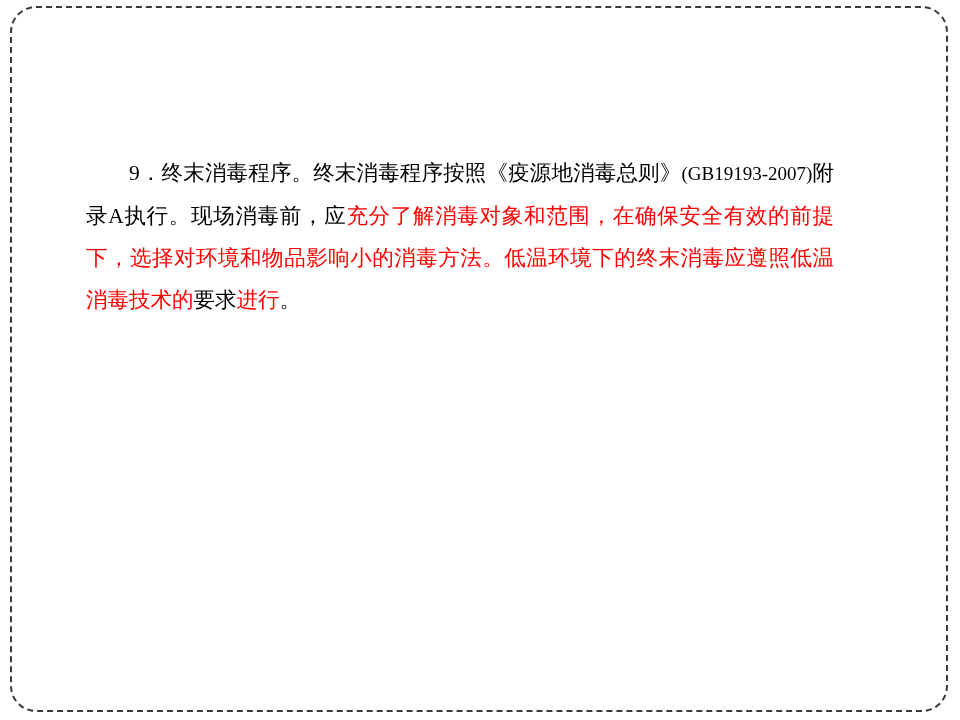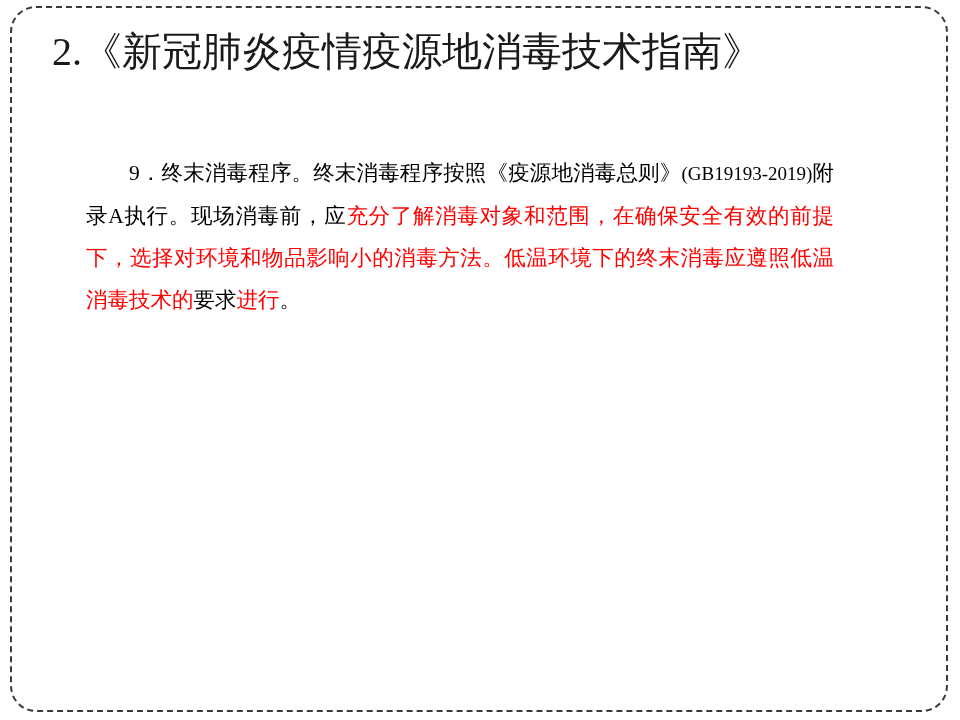--- a/index.html
+++ b/index.html
@@ -68,19 +68,18 @@
     font-size: 19px;
   }
 </style>
 </head>
 <body>
 
 <div class="slide">
 
   <div class="slide-frame"></div>
 
-  <div class="title">2.《新冠肺炎疫情疫源地消毒技术指南》</div>
 
   <div class="body-block">
-    <p><span>9．终末消毒程序。终末消毒程序按照《疫源地消毒总则》</span><span class="latin">(GB19193-2019)</span><span>附录A执行。现场消毒前，应</span><span class="red">充分了解消毒对象和范围，在确保安全有效的前提下，选择对环境和物品影响小的消毒方法。低温环境下的终末消毒应遵照低温消毒技术的</span><span>要求</span><span class="red">进行</span><span>。</span></p>
+    <p><span>9．终末消毒程序。终末消毒程序按照《疫源地消毒总则》</span><span class="latin">(GB19193-2007)</span><span>附录A执行。现场消毒前，应</span><span class="red">充分了解消毒对象和范围，在确保安全有效的前提下，选择对环境和物品影响小的消毒方法。低温环境下的终末消毒应遵照低温消毒技术的</span><span>要求</span><span class="red">进行</span><span>。</span></p>
   </div>
 
 </div>
 
 </body></html>

